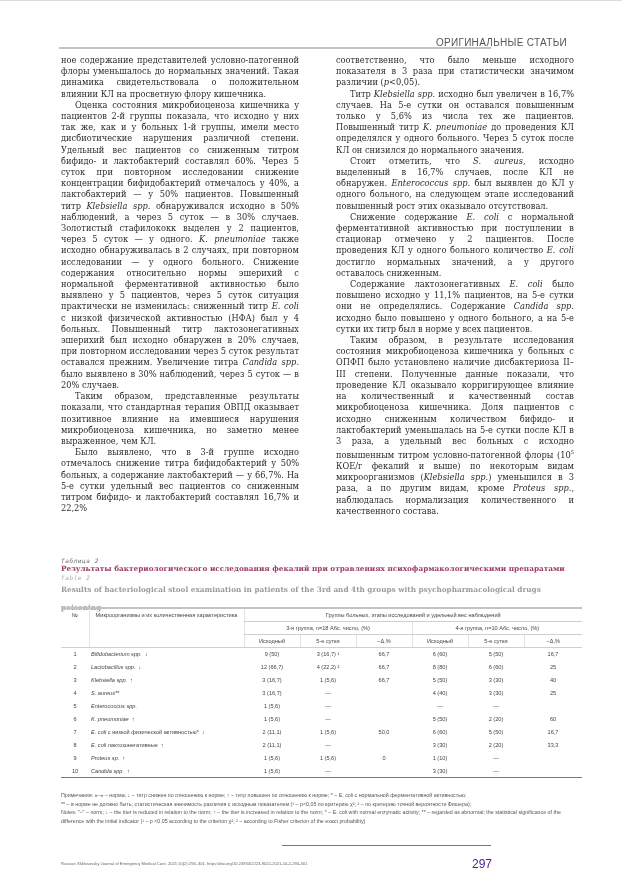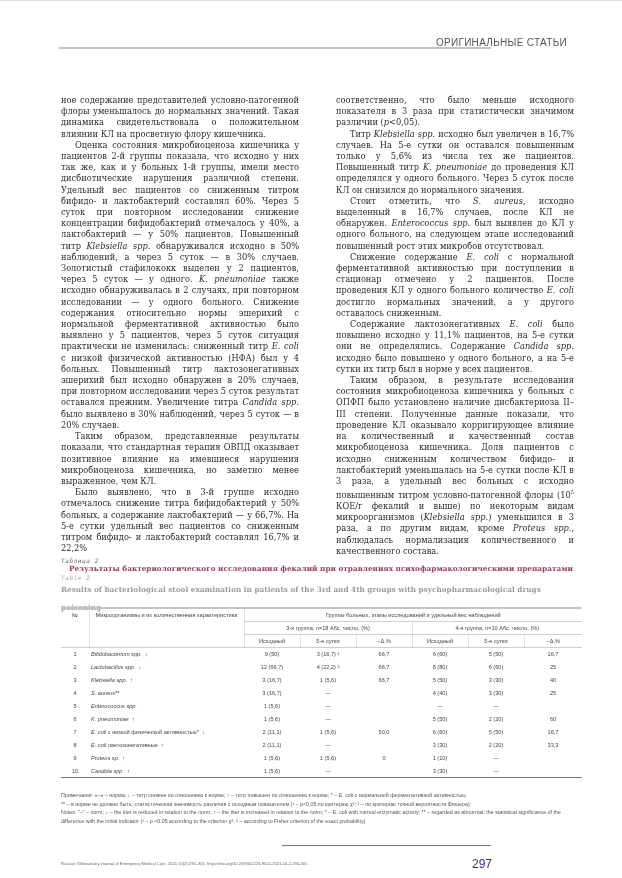--- a/index.html
+++ b/index.html
@@ -1,29 +1,29 @@
 <!DOCTYPE html>
 <html><head>
 <meta charset="utf-8">
 <style>
   * { box-sizing: border-box; margin: 0; padding: 0; }
   html, body { width: 622px; height: 878px; background: #ffffff; overflow: hidden; }
   body { position: relative; font-family: "DejaVu Serif", serif; color: #2b2b2b; }
   .topline { position: absolute; left: 0; top: 0; width: 622px; height: 1px; background: #dcdcdc; }
   .header-label { position: absolute; right: 55px; top: 37px; font-family: "Liberation Sans", sans-serif; font-size: 10px; letter-spacing: 0.3px; color: #555; }
   .header-rule { position: absolute; left: 59px; top: 47px; width: 432px; height: 2px; background: #c3c3c3; }
-  .col { position: absolute; top: 55px; width: 238px; font-size: 8.25px; line-height: 11.2px; text-align: justify; hyphens: auto; margin-top: 40px; }
+  .col { position: absolute; top: 55px; width: 238px; font-size: 8.25px; line-height: 11.2px; text-align: justify; hyphens: auto; }
   .col.left { left: 61px; }
   .col.right { left: 336px; }
   .col p { text-indent: 14px; }
   .col p.noindent { text-indent: 0; }
   .col i { font-style: italic; }
   .caption { position: absolute; left: 61px; top: 557px; width: 520px; }
   .cap-label-ru { font-family: "DejaVu Sans Mono", monospace; font-style: italic; font-size: 6px; color: #6a6a6a; letter-spacing: 0.6px; }
-  .cap-title-ru { font-family: "DejaVu Serif", serif; font-weight: bold; font-size: 7.3px; color: #9c3b68; line-height: 10px; text-align: center; }
+  .cap-title-ru { font-family: "DejaVu Serif", serif; font-weight: bold; font-size: 7.3px; color: #9c3b68; line-height: 10px; }
   .cap-label-en { font-family: "DejaVu Sans Mono", monospace; font-style: italic; font-size: 6px; color: #a8a8a8; letter-spacing: 0.6px; }
   .cap-title-en { font-family: "DejaVu Serif", serif; font-weight: bold; font-size: 7.3px; color: #9a9a9a; line-height: 18px; }
   table.data { position: absolute; left: 61px; top: 607px; width: 521px; border-collapse: collapse; font-family: "Liberation Sans", sans-serif; font-size: 5.6px; color: #444; }
   table.data { border-top: 2px solid #c3c3c3; }
   table.data th { font-weight: normal; padding: 3px 2px; text-align: center; vertical-align: top; height: 12px; }
   table.data td { padding: 0 2px; height: 13px; text-align: center; vertical-align: middle; }
   table.data td.name { text-align: left; font-style: italic; }
   table.data td.name span.plain { font-style: normal; }
   .bb { border-bottom: 1px solid #cfcfcf; }
   .bl { border-left: 1px solid #e2e2e2; }
@@ -43,21 +43,21 @@
 <div class="col left">
   <p class="noindent">ное содержание представителей условно-патогенной флоры уменьшалось до нормальных значений. Такая динамика свидетельствовала о положительном влиянии КЛ на просветную флору кишечника.</p>
   <p><span>Оценка состояния микробиоценоза кишечника у пациентов 2-й группы показала, что исходно у них так же, как и у больных 1-й группы, имели место дисбиотические нарушения различной степени. Удельный вес пациентов со сниженным титром бифидо- и лактобактерий составлял 60%. Через 5 суток при повторном исследовании снижение концентрации бифидобактерий отмечалось у 40%, а лактобактерий — у 50% пациентов. Повышенный титр </span><i>Klebsiella spp</i><span>. обнаруживался исходно в 50% наблюдений, а через 5 суток — в 30% случаев. Золотистый стафилококк выделен у 2 пациентов, через 5 суток — у одного. </span><i>K. pneumoniae</i><span> также исходно обнаруживалась в 2 случаях, при повторном исследовании — у одного больного. Снижение содержания относительно нормы эшерихий с нормальной ферментативной активностью было выявлено у 5 пациентов, через 5 суток ситуация практически не изменилась: сниженный титр </span><i>E. coli</i><span> с низкой физической активностью (НФА) был у 4 больных. Повышенный титр лактозонегативных эшерихий был исходно обнаружен в 20% случаев, при повторном исследовании через 5 суток результат оставался прежним. Увеличение титра </span><i>Candida spp</i><span>. было выявлено в 30% наблюдений, через 5 суток — в 20% случаев.</span></p>
   <p>Таким образом, представленные результаты показали, что стандартная терапия ОВПД оказывает позитивное влияние на имевшиеся нарушения микробиоценоза кишечника, но заметно менее выраженное, чем КЛ.</p>
   <p>Было выявлено, что в 3-й группе исходно отмечалось снижение титра бифидобактерий у 50% больных, а содержание лактобактерий — у 66,7%. На 5-е сутки удельный вес пациентов со сниженным титром бифидо- и лактобактерий составлял 16,7% и 22,2%</p>
 </div>
 
 <div class="col right">
   <p class="noindent"><span>соответственно, что было меньше исходного показателя в 3 раза при статистически значимом различии (</span><i>p</i><span>&lt;0,05).</span></p>
   <p><span>Титр </span><i>Klebsiella spp</i><span>. исходно был увеличен в 16,7% случаев. На 5-е сутки он оставался повышенным только у 5,6% из числа тех же пациентов. Повышенный титр </span><i>K. pneumoniae</i><span> до проведения КЛ определялся у одного больного. Через 5 суток после КЛ он снизился до нормального значения.</span></p>
-  <p><span>Стоит отметить, что </span><i>S. aureus</i><span>, исходно выделенный в 16,7% случаев, после КЛ не обнаружен. </span><i>Enterococcus spp.</i><span> был выявлен до КЛ у одного больного, на следующем этапе исследований повышенный рост этих микробов отсутствовал.</span></p>
+  <p><span>Стоит отметить, что </span><i>S. aureus</i><span>, исходно выделенный в 16,7% случаев, после КЛ не обнаружен. </span><i>Enterococcus spp.</i><span> был выявлен до КЛ у одного больного, на следующем этапе исследований повышенный рост этих оказывало отсутствовал.</span></p>
   <p><span>Снижение содержание </span><i>E. coli</i><span> с нормальной ферментативной активностью при поступлении в стационар отмечено у 2 пациентов. После проведения КЛ у одного больного количество </span><i>E. coli</i><span> достигло нормальных значений, а у другого оставалось сниженным.</span></p>
   <p><span>Содержание лактозонегативных </span><i>E. coli</i><span> было повышено исходно у 11,1% пациентов, на 5-е сутки они не определялись. Содержание </span><i>Candida spp</i><span>. исходно было повышено у одного больного, а на 5-е сутки их титр был в норме у всех пациентов.</span></p>
   <p><span>Таким образом, в результате исследования состояния микробиоценоза кишечника у больных с ОПФП было установлено наличие дисбактериоза II–III степени. Полученные данные показали, что проведение КЛ оказывало корригирующее влияние на количественный и качественный состав микробиоценоза кишечника. Доля пациентов с исходно сниженным количеством бифидо- и лактобактерий уменьшалась на 5-е сутки после КЛ в 3 раза, а удельный вес больных с исходно повышенным титром условно-патогенной флоры (10</span><sup style="font-size:5px">5</sup><span> КОЕ/г фекалий и выше) по некоторым видам микроорганизмов (</span><i>Klebsiella spp.</i><span>) уменьшился в 3 раза, а по другим видам, кроме </span><i>Proteus spp.</i><span>, наблюдалась нормализация количественного и качественного состава.</span></p>
 </div>
 
 <div class="caption">
   <div class="cap-label-ru">Таблица 2</div>
   <div class="cap-title-ru">Результаты бактериологического исследования фекалий при отравлениях психофармакологическими препаратами</div>
   <div class="cap-label-en">Table 2</div>
   <div class="cap-title-en">Results of bacteriological stool examination in patients of the 3rd and 4th groups with psychopharmacological drugs poisoning</div>

